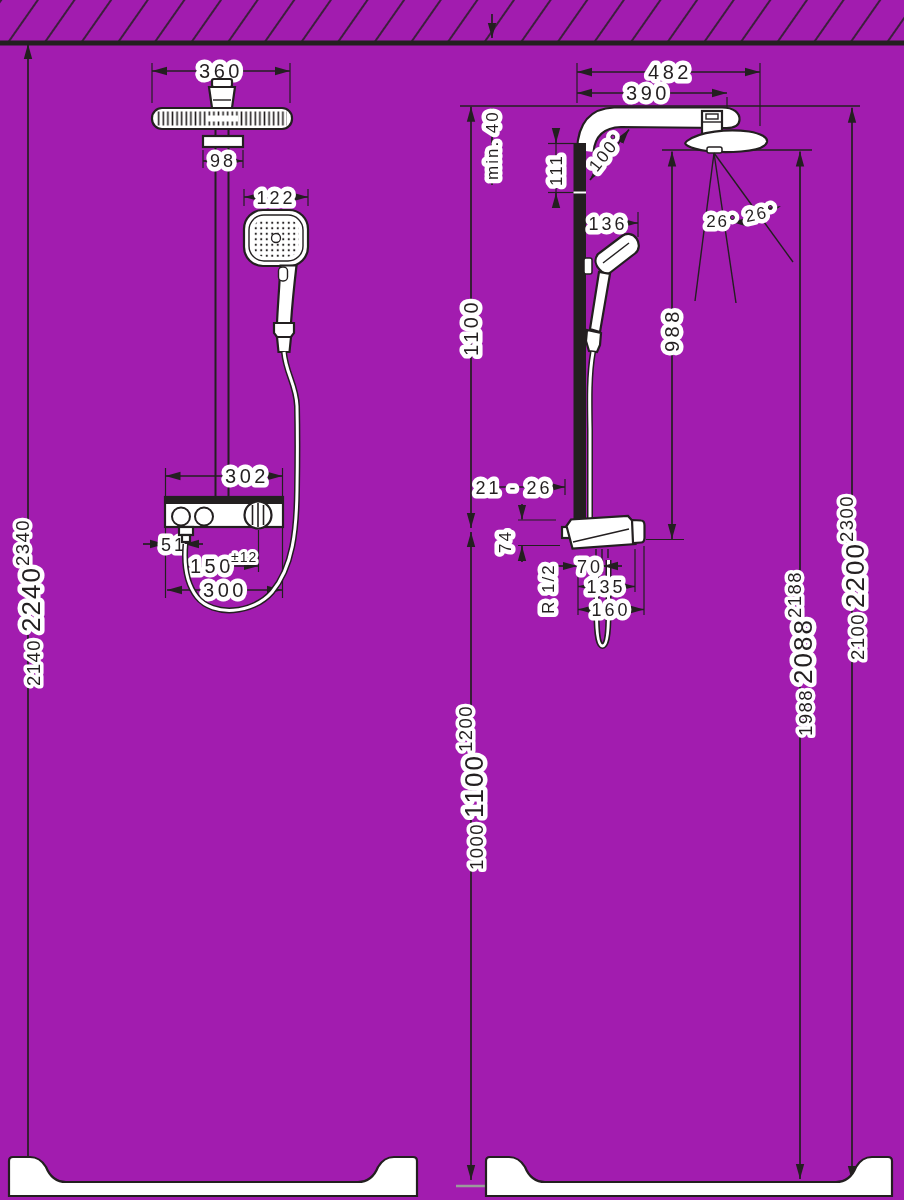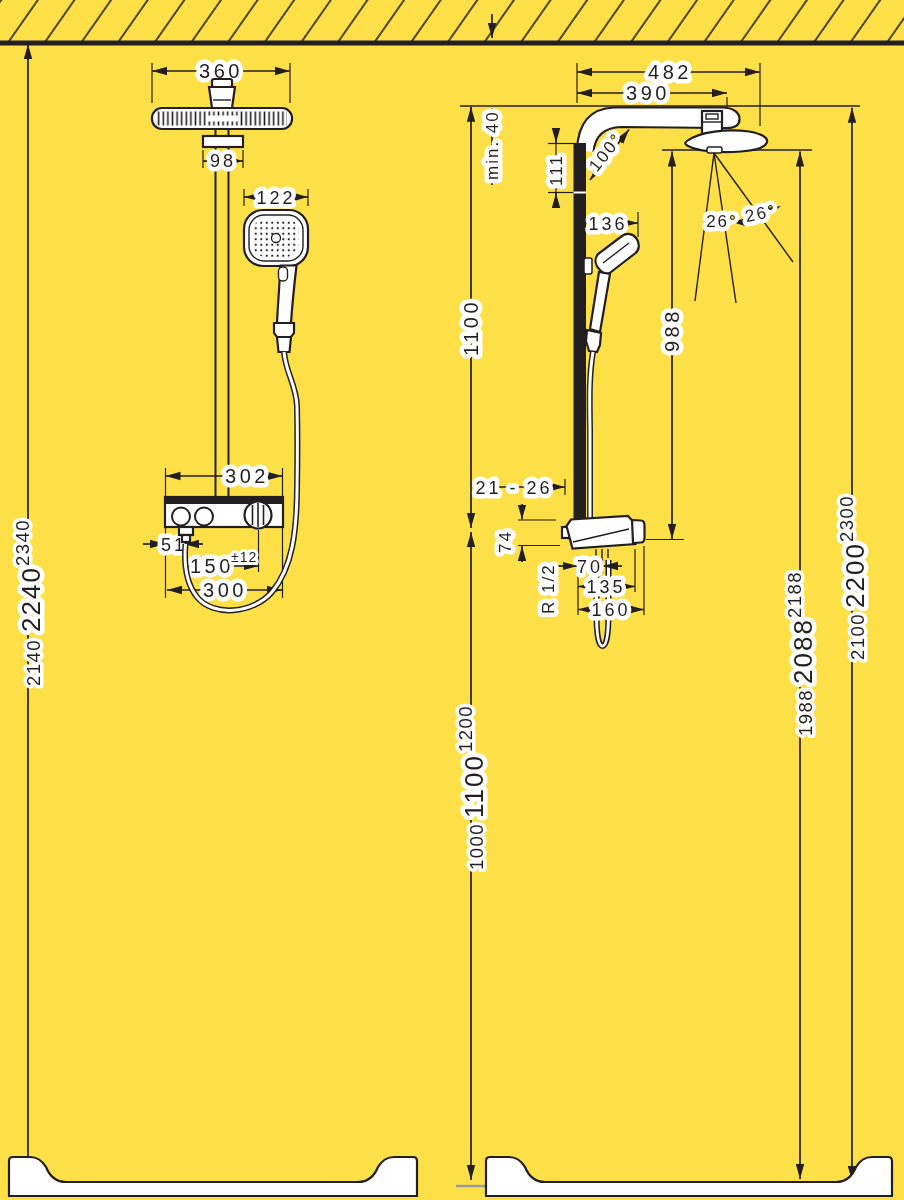--- a/index.html
+++ b/index.html
@@ -1,16 +1,16 @@
 <!DOCTYPE html>
 <html><head>
 <meta charset="utf-8">
 <style>
   html,body{margin:0;padding:0;background:#ffffff;}
-  .stage{width:904px;height:1200px;position:relative;background:#fde047;overflow:hidden;}
+  .stage{width:904px;height:1200px;position:relative;background:#a21caf;overflow:hidden;}
   svg text{
     font-family:"Liberation Sans", sans-serif;
     fill:#231f20;
     paint-order:stroke;
     stroke:#ffffff;
     stroke-width:9px;
     stroke-linejoin:round;
   }
   .d20{font-size:20px;letter-spacing:3.5px;}
   .d18{font-size:18px;letter-spacing:3px;}

